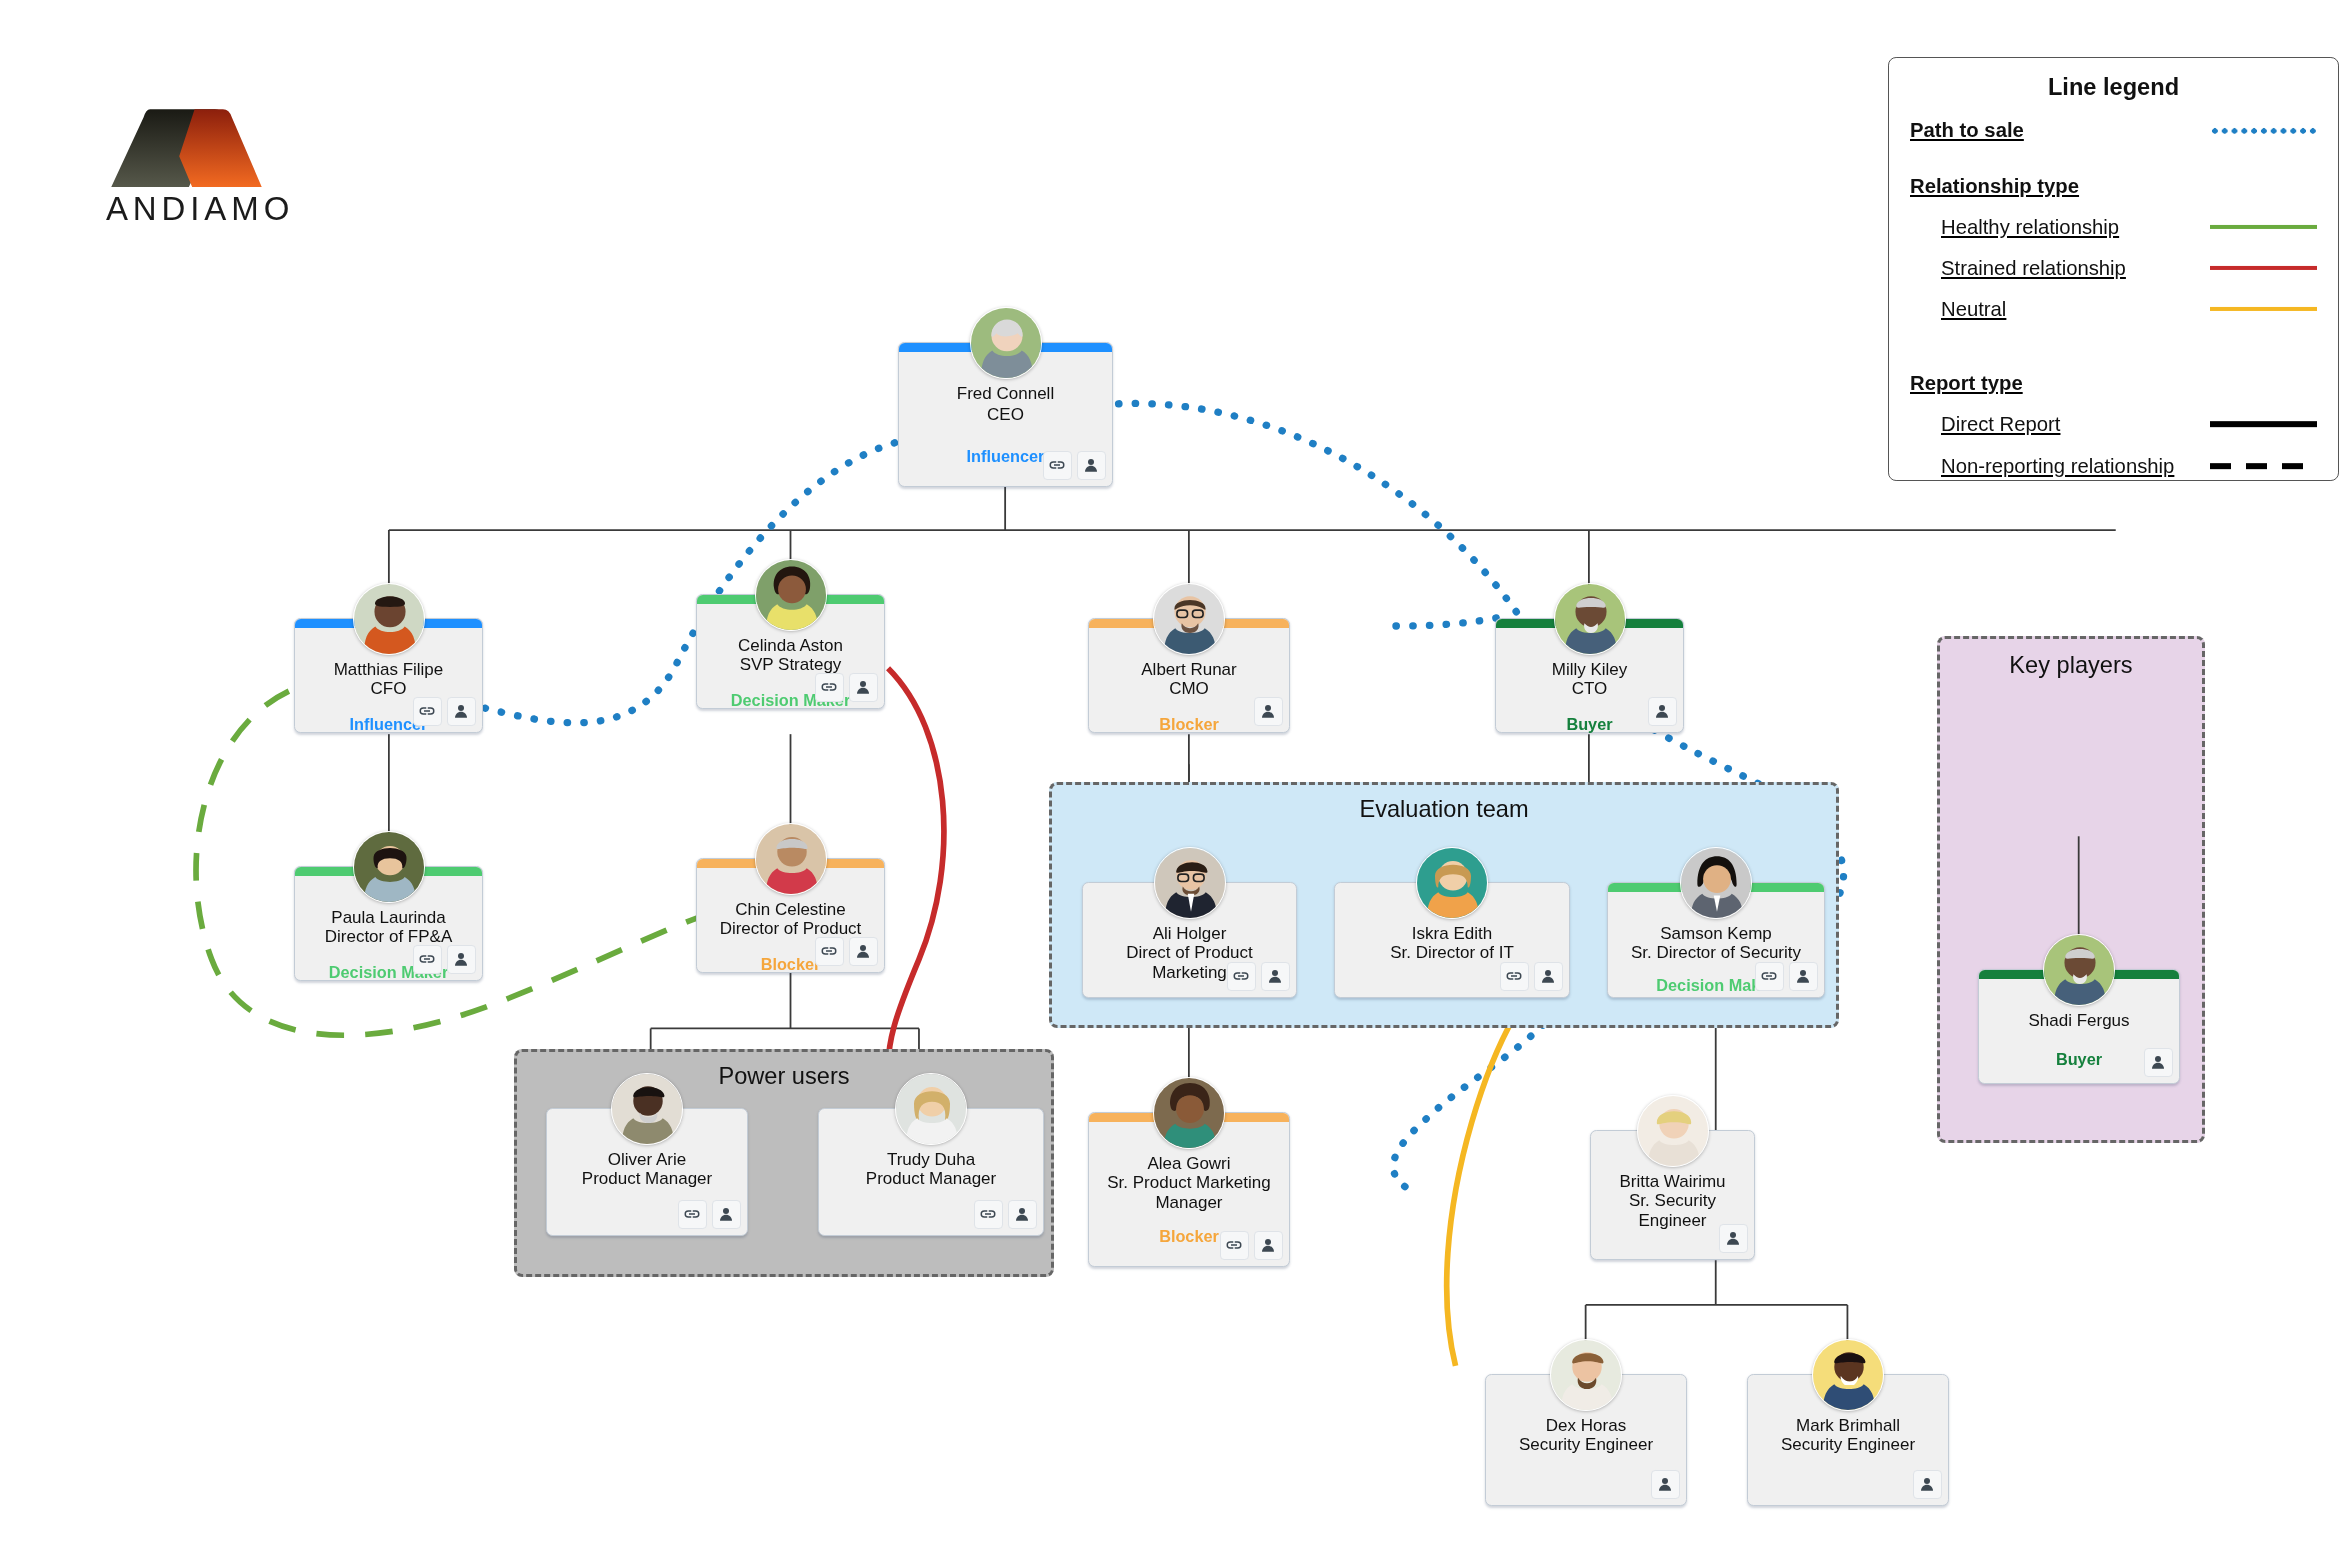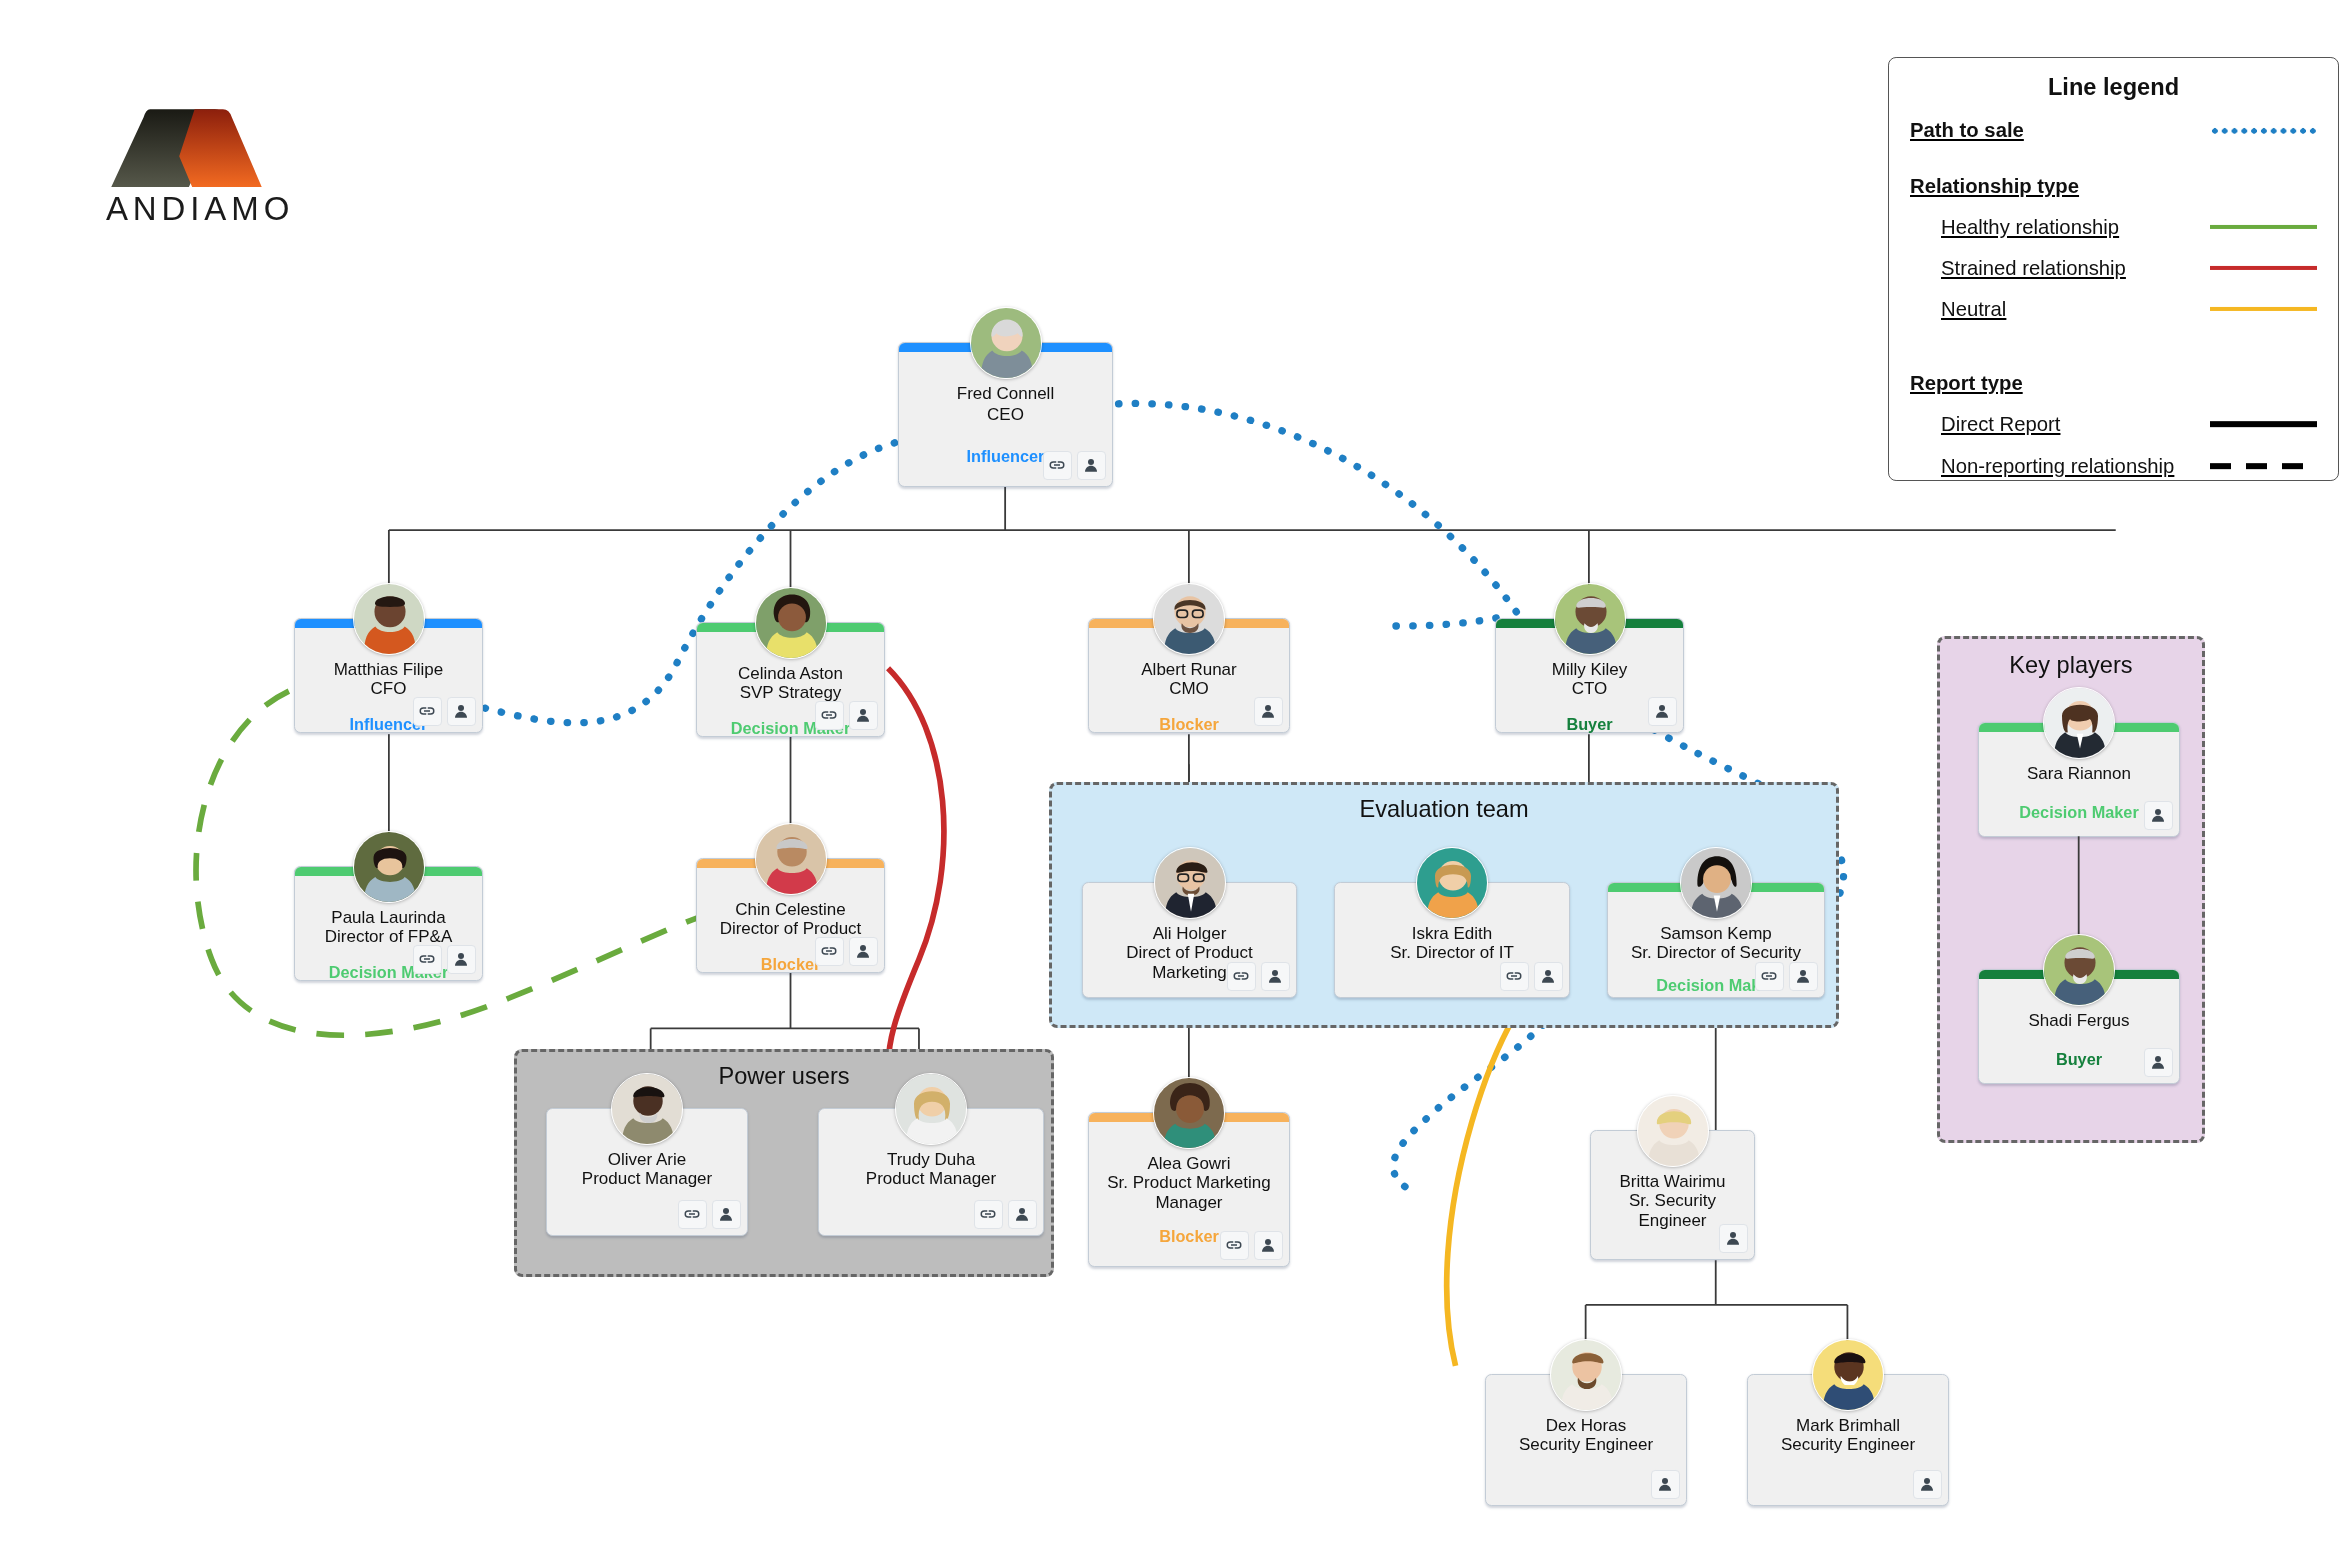--- a/index.html
+++ b/index.html
@@ -252,21 +252,21 @@
         </div>
       <div class="ibtn">
           <svg viewBox="0 0 24 24">
             <circle cx="12" cy="8" r="4"></circle>
             <path d="M4 21c0-4.4 3.6-8 8-8s8 3.6 8 8z"></path>
           </svg>
         </div>
     </div>
   </div>
 
-  <div class="card" style="left:696px; top:622px;">
+  <div class="card" style="left:696px; top:594px;">
     <div class="topbar" style="background:#4ecb71"></div>
     <div class="avatar">
         <svg viewBox="0 0 88 88">
           <rect width="88" height="88" fill="#7fa06a"></rect>
           <path d="M44 8c16 0 24 12 22 26-1 8-6 10-8 6-2-10-8-12-14-12s-12 2-14 12c-2 4-7 2-8-6C20 20 28 8 44 8z" fill="#23160f"></path>
           <circle cx="44" cy="36" r="17" fill="#8c5a3c"></circle>
           <path d="M26 54c6 9 30 9 36 0 10 6 14 16 14 34H12c0-18 4-28 14-34z" fill="#e8e06a"></path>
         </svg>
       </div>
     <div class="nm">Celinda Aston</div>
@@ -617,42 +617,20 @@
     <div class="btns">
       <div class="ibtn">
           <svg viewBox="0 0 24 24">
             <circle cx="12" cy="8" r="4"></circle>
             <path d="M4 21c0-4.4 3.6-8 8-8s8 3.6 8 8z"></path>
           </svg>
         </div>
     </div>
   </div>
 
-  <div class="card" style="left:1978px; top:722px; width:202px; height:115px;">
-    <div class="topbar" style="background:#4ecb71"></div>
-    <div class="avatar">
-        <svg viewBox="0 0 88 88">
-          <rect width="88" height="88" fill="#eceff0"></rect>
-          <circle cx="44" cy="34" r="18" fill="#f0cdb0"></circle>
-          <path d="M22 34c0-18 44-18 44 0 0 16-4 22-7 20 1-10-1-14-3-16-5 4-24 4-24 0-2 2-4 6-3 16-3 2-7-4-7-20z" fill="#4e3221"></path>
-          <path d="M26 54c6 8 30 8 36 0 10 6 14 16 14 34H12c0-18 4-28 14-34z" fill="#232a33"></path>
-          <path d="M40 56h8l-4 18z" fill="#fff"></path>
-        </svg>
-      </div>
-    <div class="nm">Sara Riannon</div>
-    <div class="role" style="top:80px; color:#4ecb71">Decision Maker</div>
-    <div class="btns">
-      <div class="ibtn">
-          <svg viewBox="0 0 24 24">
-            <circle cx="12" cy="8" r="4"></circle>
-            <path d="M4 21c0-4.4 3.6-8 8-8s8 3.6 8 8z"></path>
-          </svg>
-        </div>
-    </div>
-  </div>
 
   <svg style="position:absolute; left:1978px; top:836px; width:203px; height:124px; pointer-events:none;" viewBox="0 0 250 152" width="203" height="124">
     <path d="M124 0 L124 150" stroke="#3a3a3a" stroke-width="2.2" fill="none"></path>
   </svg>
 
   <div class="card" style="left:1978px; top:969px; width:202px; height:115px;">
     <div class="topbar" style="background:#15803d"></div>
     <div class="avatar">
         <svg viewBox="0 0 88 88">
           <rect width="88" height="88" fill="#a8c47a"></rect>

